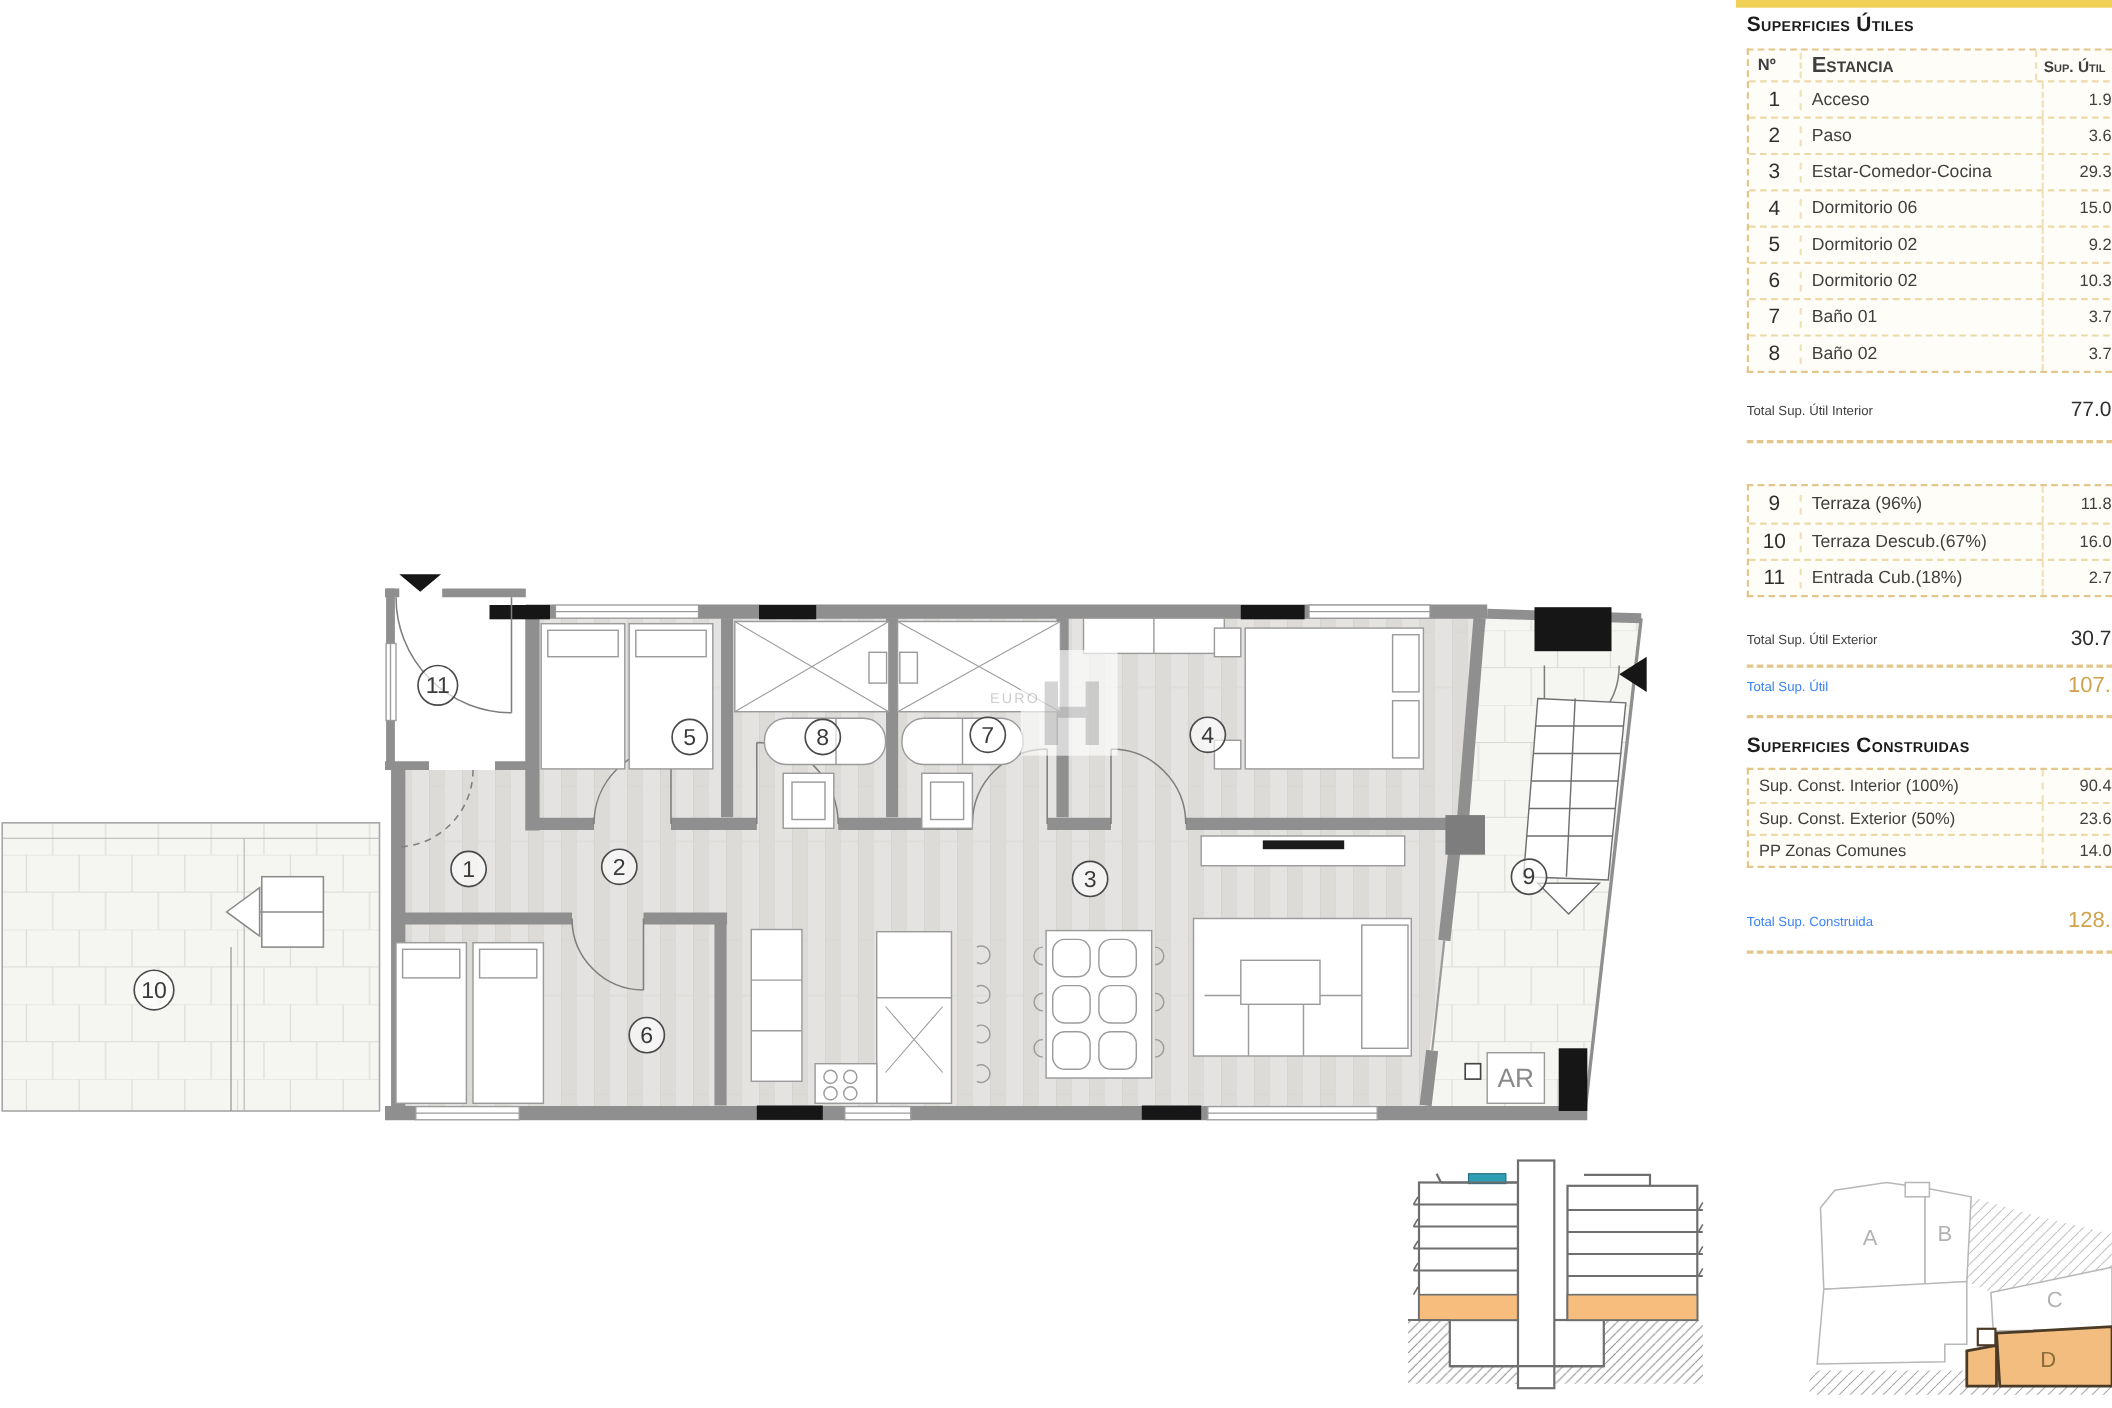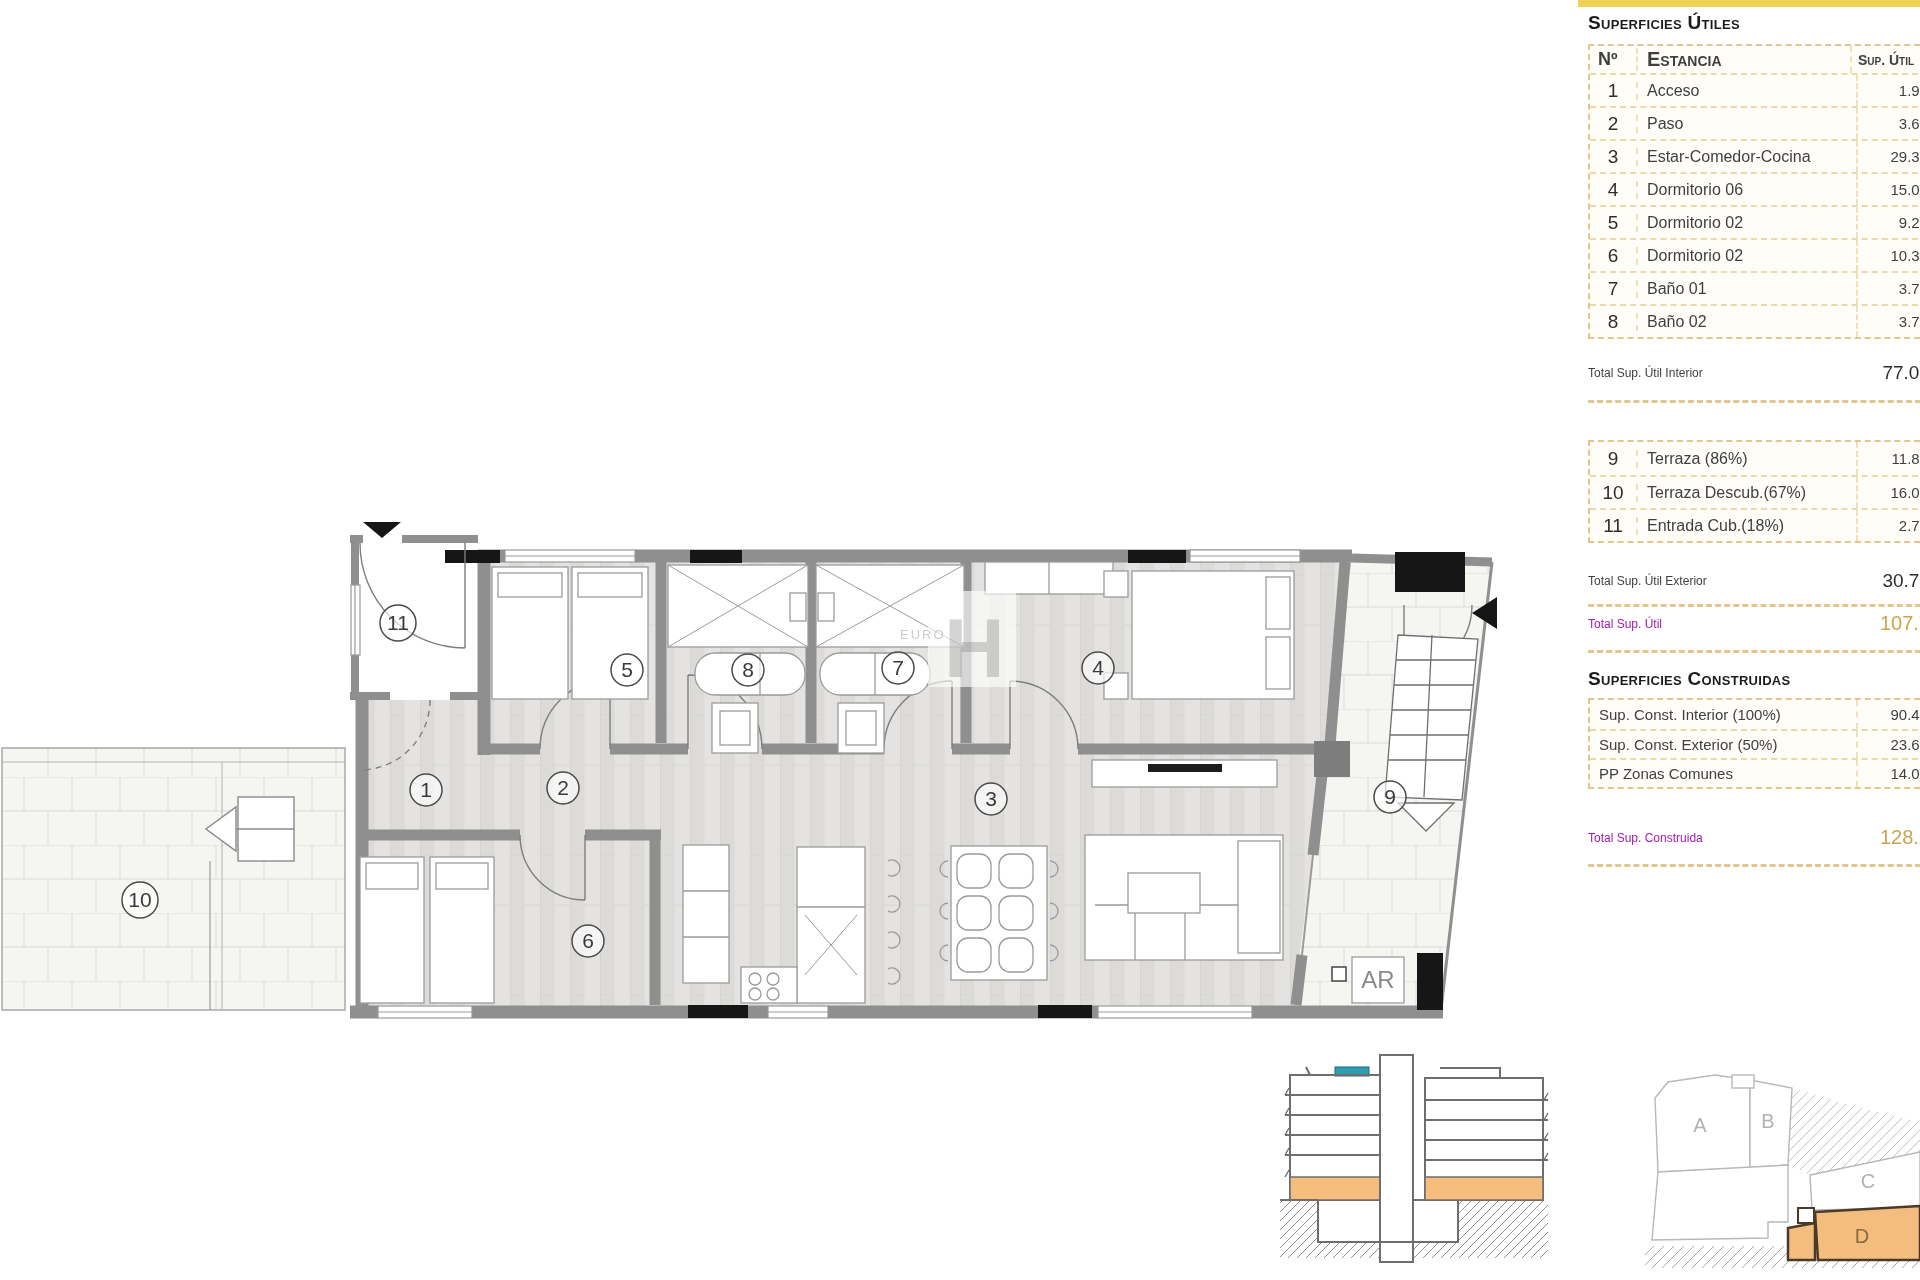--- a/index.html
+++ b/index.html
@@ -9,34 +9,34 @@
 
   
   .ybar{left:1578px;top:0;width:342px;height:7px;background:#f0d158;}
   .panel-title{left:1588px;width:342px;font-weight:bold;font-size:19px;color:#1c1c1c;
                font-variant:small-caps;letter-spacing:.3px;white-space:nowrap;}
   .box{left:1588px;width:342px;border:2px dashed #e2c68c;box-sizing:border-box;background:#fffdf8;}
   .trow{display:flex;align-items:center;height:33px;box-sizing:border-box;}
   .trow + .trow{border-top:2px dashed #ecd9a8;}
   .hrow{height:27px;}
   .c-num{width:46px;text-align:center;font-size:19px;color:#2e2e2e;}
-  .c-numh{width:46px;padding-left:8px;box-sizing:border-box;font-size:18px;font-weight:bold;font-variant:small-caps;}
+  .c-numh{width:46px;padding-left:8px;box-sizing:border-box;font-size:15px;font-weight:bold;font-variant:small-caps;}
   .c-name{flex:1;padding-left:9px;font-size:16px;border-left:2px dashed #f0e0b6;white-space:nowrap;overflow:hidden;}
   .c-nameh{flex:1;padding-left:9px;font-size:20px;font-weight:bold;font-variant:small-caps;border-left:2px dashed #f0e0b6;}
   .c-val{width:70px;text-align:right;font-size:15px;border-left:2px dashed #f0e0b6;align-self:stretch;
          display:flex;align-items:center;justify-content:flex-end;white-space:nowrap;}
   .c-valh{width:70px;padding-left:6px;font-size:14px;font-weight:bold;font-variant:small-caps;
           border-left:2px dashed #f0e0b6;align-self:stretch;display:flex;align-items:center;white-space:nowrap;}
   .srow{height:29px;}
   .srow .c-name2{flex:1;padding-left:9px;font-size:15px;white-space:nowrap;}
   .total{left:1588px;width:342px;display:flex;align-items:center;justify-content:space-between;white-space:nowrap;}
   .total .lbl{font-size:12px;}
   .total .val{font-size:19px;color:#2e2e2e;}
   .total.gold .val{color:#cfa24d;font-size:20px;}
-  .total.gold .lbl{color:#a21caf;}
+  .total.gold .lbl{color:#3b82f6;}
   .dashline{left:1588px;width:342px;height:0;border-top:3px dashed #e2c68c;}
 
   svg text{font-family:"Liberation Sans", sans-serif;}
   .roomnum{font-size:21px;fill:#3a3a3a;}
   .plan-line{stroke:#8f8f8f;fill:none;}
 </style>
 </head>
 <body>
 
 <div class="abs ybar"></div>
@@ -93,21 +93,21 @@
 
 <div class="abs total" style="top:362px;">
   <span class="lbl">Total Sup. Útil Interior</span>
   <span class="val">77.04</span>
 </div>
 <div class="abs dashline" style="top:400px;"></div>
 
 <div class="abs box" style="top:440px;">
   <div class="trow">
     <div class="c-num">9</div>
-    <div class="c-name">Terraza (86%)</div>
+    <div class="c-name">Terraza (96%)</div>
     <div class="c-val">11.88</div>
   </div>
   <div class="trow">
     <div class="c-num">10</div>
     <div class="c-name">Terraza Descub.(67%)</div>
     <div class="c-val">16.08</div>
   </div>
   <div class="trow">
     <div class="c-num">11</div>
     <div class="c-name">Entrada Cub.(18%)</div>

